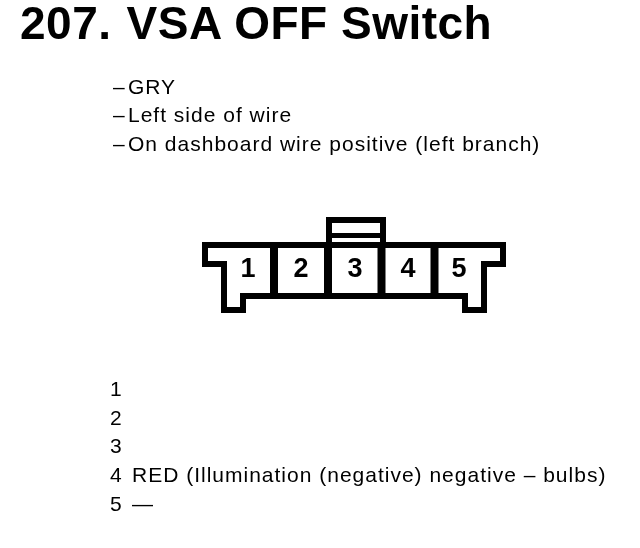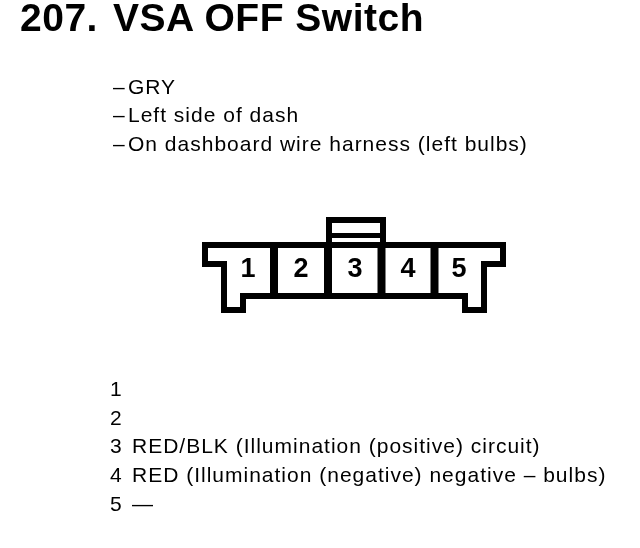--- a/index.html
+++ b/index.html
@@ -12,22 +12,22 @@
     width: 640px;
     height: 548px;
     background: #ffffff;
     color: #000000;
     font-family: "Liberation Sans", sans-serif;
     overflow: hidden;
   }
   #title {
     position: absolute;
     left: 20px;
-    top: 0;
-    font-size: 39px;
+    top: 6px;
+    font-size: 46px;
     line-height: 35px;
     font-weight: bold;
     letter-spacing: 0.5px;
     white-space: nowrap;
   }
   #title .title-text { margin-left: 15px; }
 
   .bullets {
     position: absolute;
     left: 113px;
@@ -71,25 +71,25 @@
     <span class="title-num">207.</span><span class="title-text">VSA OFF Switch</span>
   </div>
 
   <div class="bullets">
     <div class="bullet">
       <span class="dash">–</span>
       <span>GRY</span>
     </div>
     <div class="bullet">
       <span class="dash">–</span>
-      <span>Left side of dash</span>
+      <span>Left side of wire</span>
     </div>
     <div class="bullet">
       <span class="dash">–</span>
-      <span>On dashboard wire harness (left bulbs)</span>
+      <span>On dashboard wire positive (left branch)</span>
     </div>
   </div>
 
   <svg id="connector-svg" width="315" height="112" viewBox="195 210 315 112" xmlns="http://www.w3.org/2000/svg">
     <g stroke="#000000" fill="none">
 
       <path d="M329,245 L329,220 L383,220 L383,245" fill="#ffffff" stroke-width="6"></path>
       <line x1="326" y1="235.5" x2="386" y2="235.5" stroke-width="5"></line>
 
       <path fill="#ffffff" stroke-width="6" d="M205,245 H503 V264 H484 V310 H465 V296 H243 V310 H224 V264 H205 Z"></path>
@@ -110,21 +110,20 @@
 
   <div class="pinout">
     <div class="pinrow">
       <span class="pn">1</span>
     </div>
     <div class="pinrow">
       <span class="pn">2</span>
     </div>
     <div class="pinrow">
       <span class="pn">3</span>
-      <span class="pd">RED/BLK (Illumination (positive) circuit)</span>
     </div>
     <div class="pinrow">
       <span class="pn">4</span>
       <span class="pd">RED (Illumination (negative) negative – bulbs)</span>
     </div>
     <div class="pinrow">
       <span class="pn">5</span>
       <span class="pd">—</span>
     </div>
   </div>

